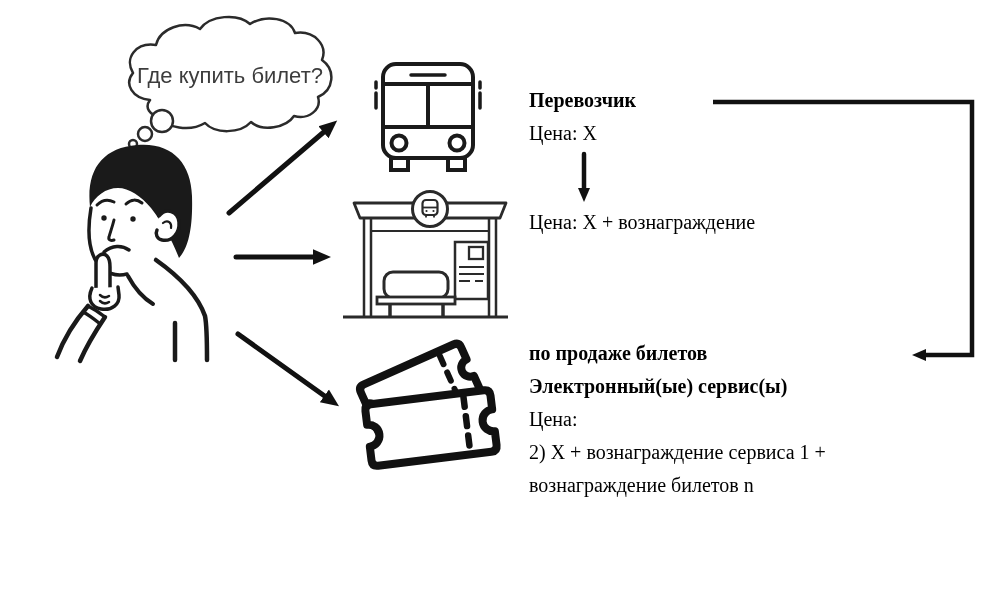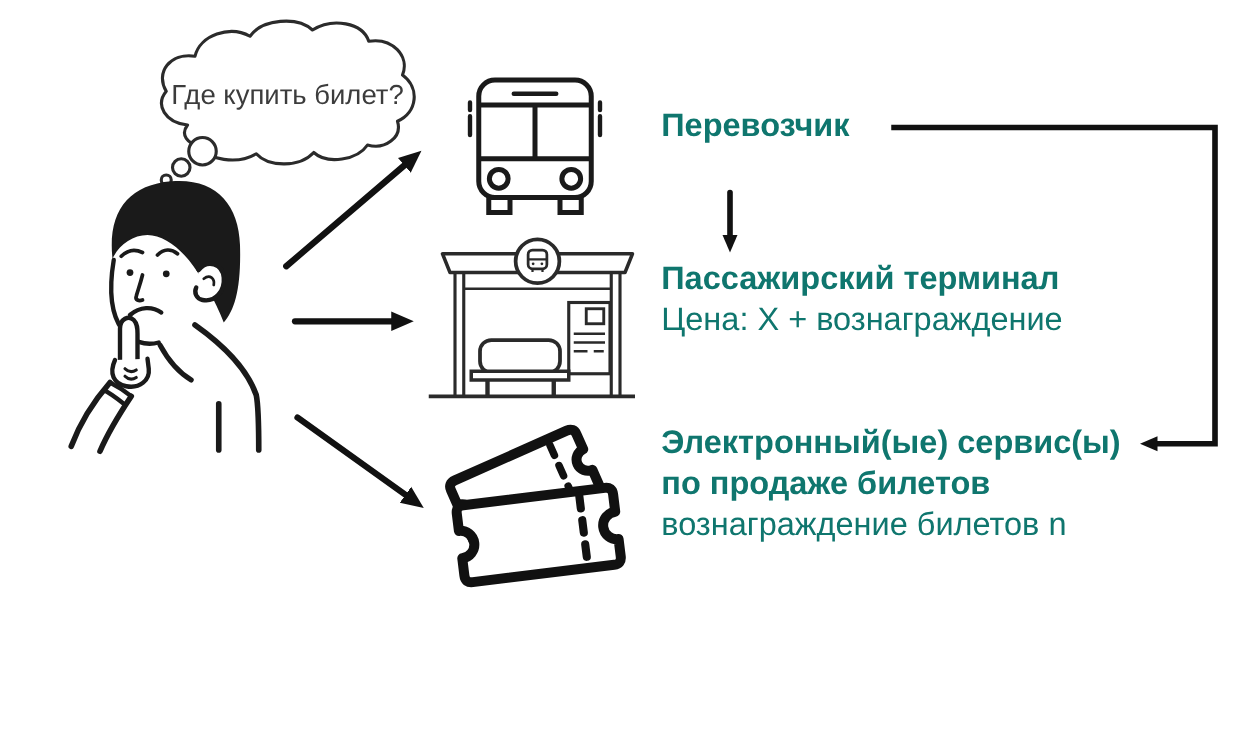--- a/index.html
+++ b/index.html
@@ -11,22 +11,22 @@
     color:#1a1a1a;
     overflow:hidden;
   }
   .art{position:absolute;left:0;top:0;}
   .bubble-text{
     position:absolute;left:130px;top:63px;width:200px;
     text-align:center;font-size:22px;line-height:26px;color:#3c3c3c;
   }
   .tblock{
     position:absolute;left:529px;
-    font-size:26px;line-height:33px;color:#0f766e;
-    white-space:nowrap;letter-spacing:0;
+    font-size:20px;line-height:33px;color:#000000;
+    white-space:nowrap;letter-spacing:0;font-family:Liberation Serif, serif;
   }
   .ttl{font-weight:700;}
 </style>
 </head>
 <body>
 
 <div class="canvas">
 
   <svg class="art" width="1000" height="596" viewBox="0 0 1000 596">
     <defs>
@@ -127,26 +127,28 @@
 
     <line x1="584" y1="154" x2="584" y2="189" stroke="#111111" stroke-width="4.5" stroke-linecap="round" marker-end="url(#ahSmall)"></line>
 
     <path d="M 713,102 L 972,102 L 972,355 L 925,355" fill="none" stroke="#111111" stroke-width="4.5" stroke-linejoin="miter" marker-end="url(#ahSmall)"></path>
   </svg>
 
   <div class="bubble-text">Где купить билет?</div>
 
   <div class="tblock" style="top:84px">
     <div class="ttl">Перевозчик</div>
+    <div class="ln">Цена: X</div>
   </div>
 
   <div class="tblock" style="top:206px">
-    <div class="ttl">Пассажирский терминал</div>
     <div class="ln">Цена: X + вознаграждение</div>
   </div>
 
   <div class="tblock" style="top:337px">
+    <div class="ttl">по продаже билетов</div>
     <div class="ttl">Электронный(ые) сервис(ы)</div>
-    <div class="ttl">по продаже билетов</div>
+    <div class="ln">Цена:</div>
+    <div class="ln">2) X + вознаграждение сервиса 1 +</div>
     <div class="ln">вознаграждение билетов n</div>
   </div>
 
 </div>
 
 </body></html>

